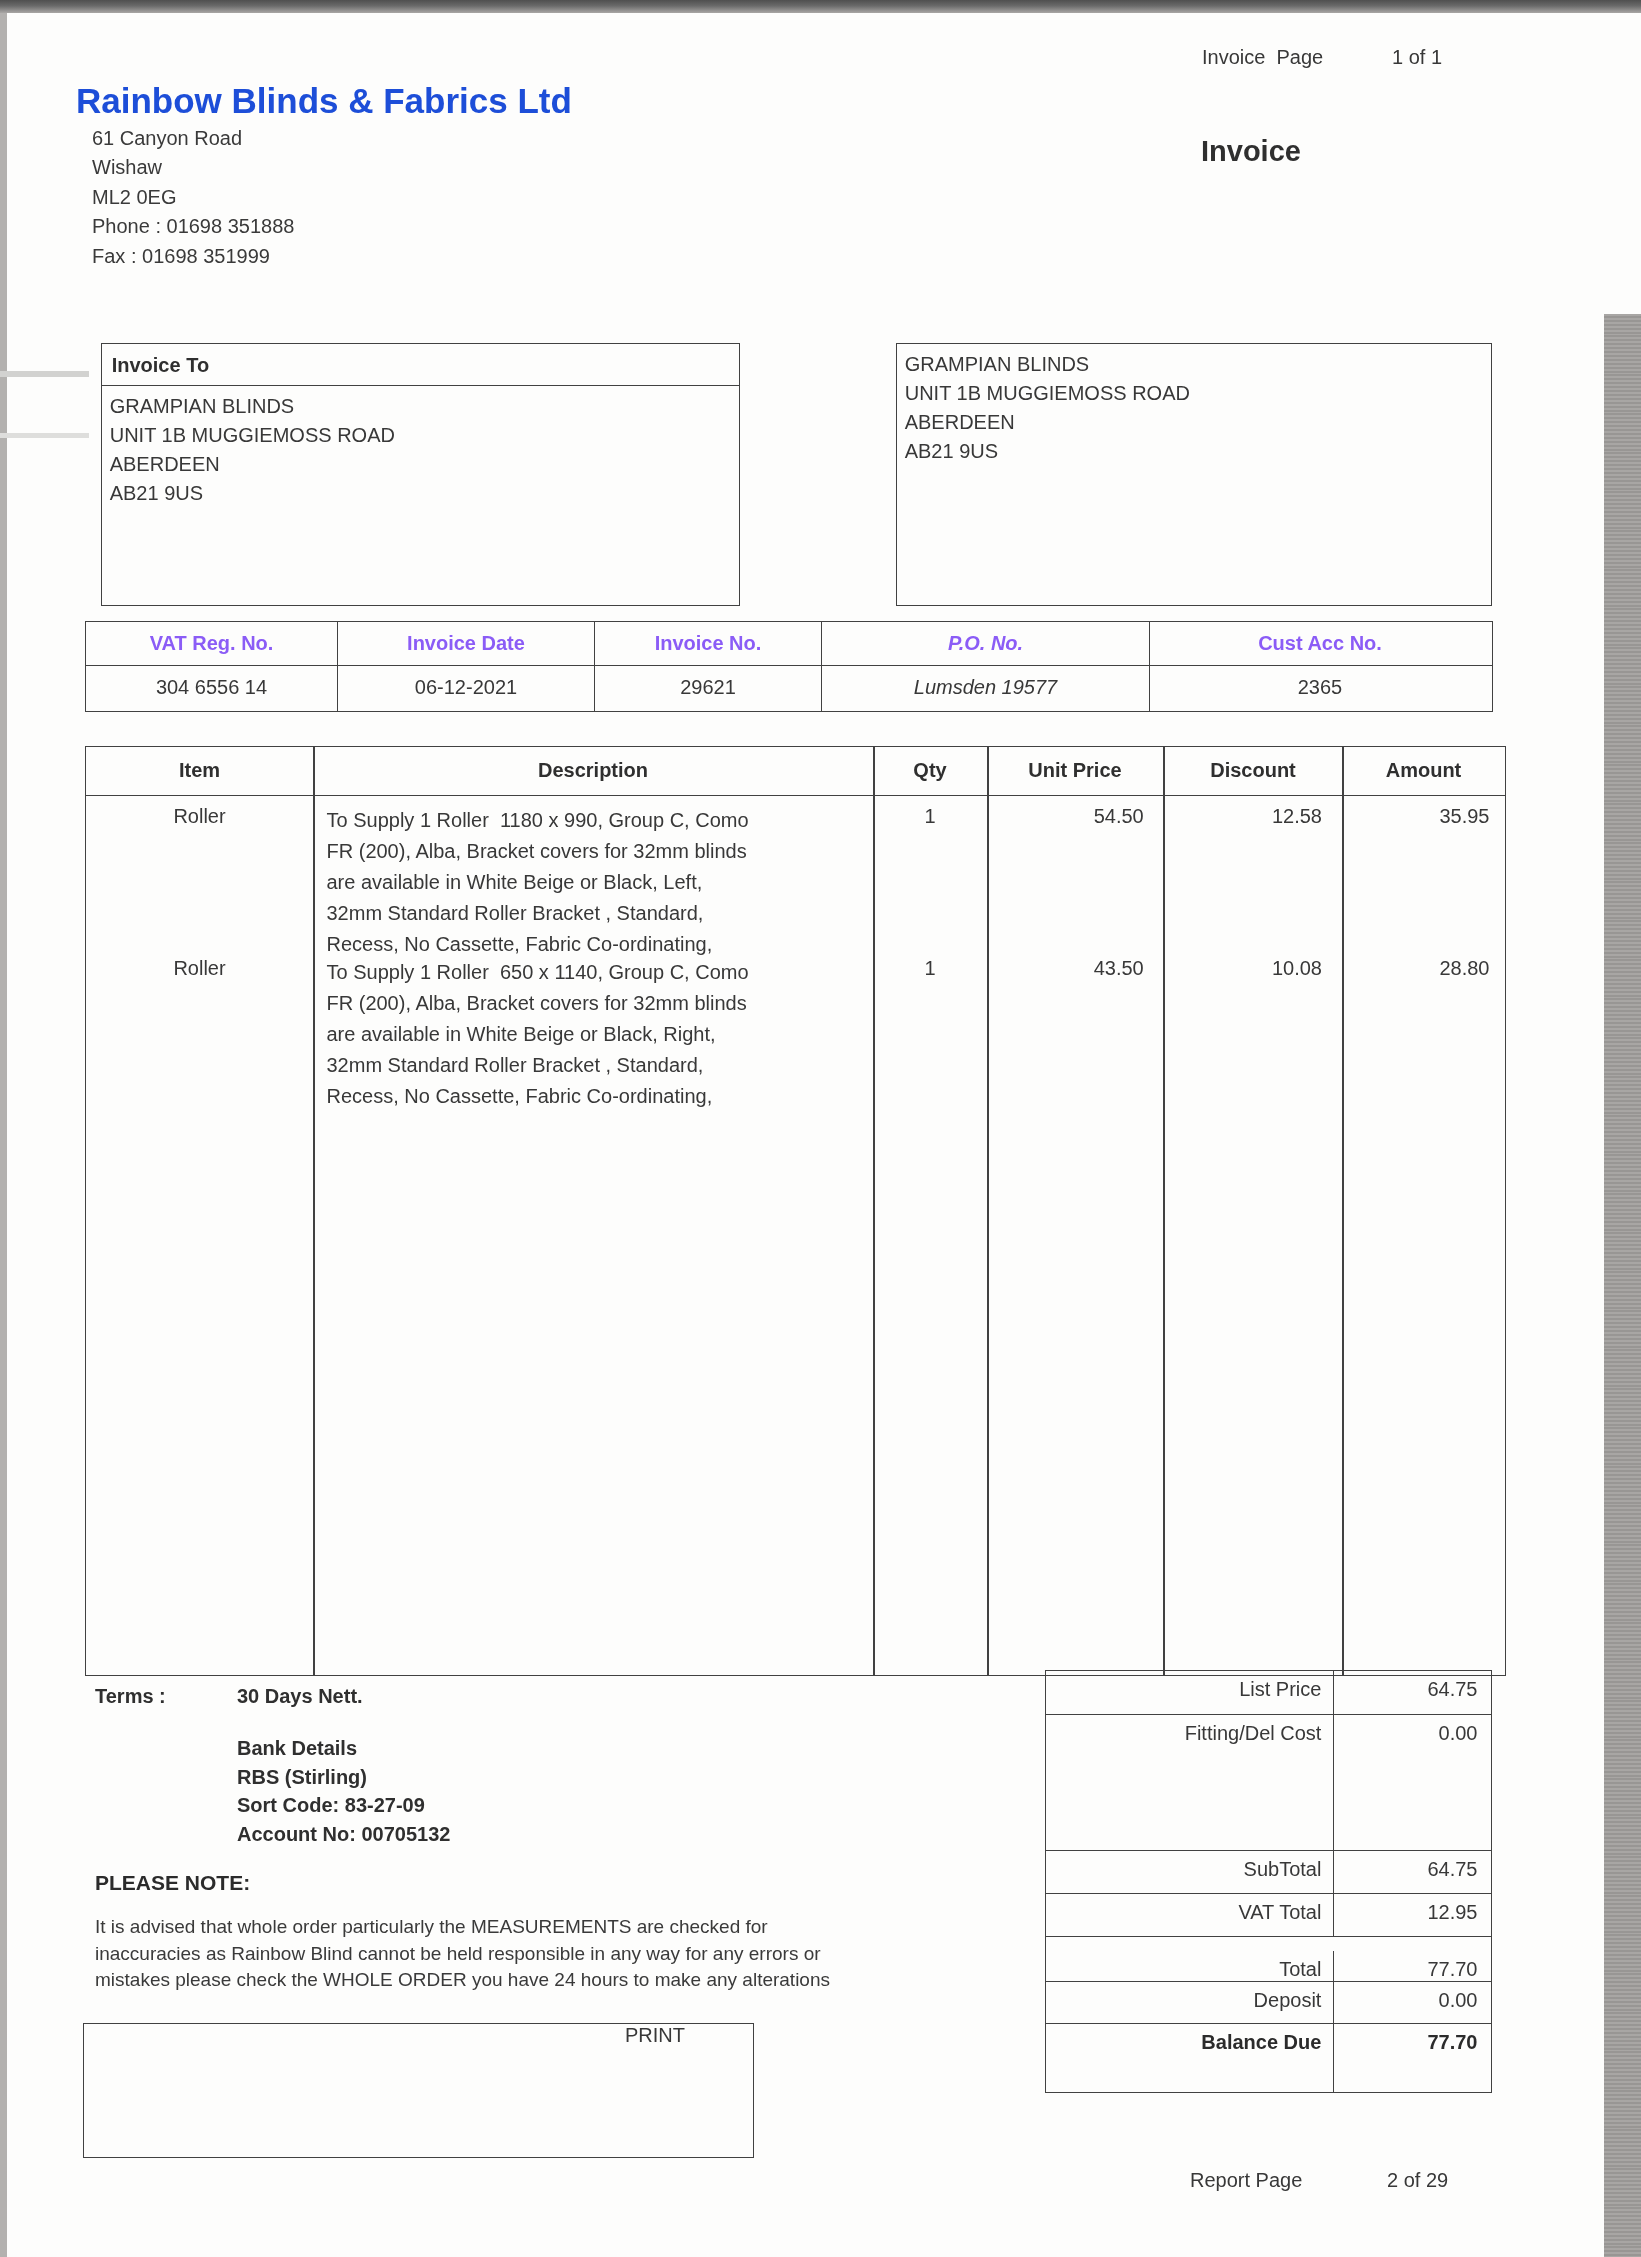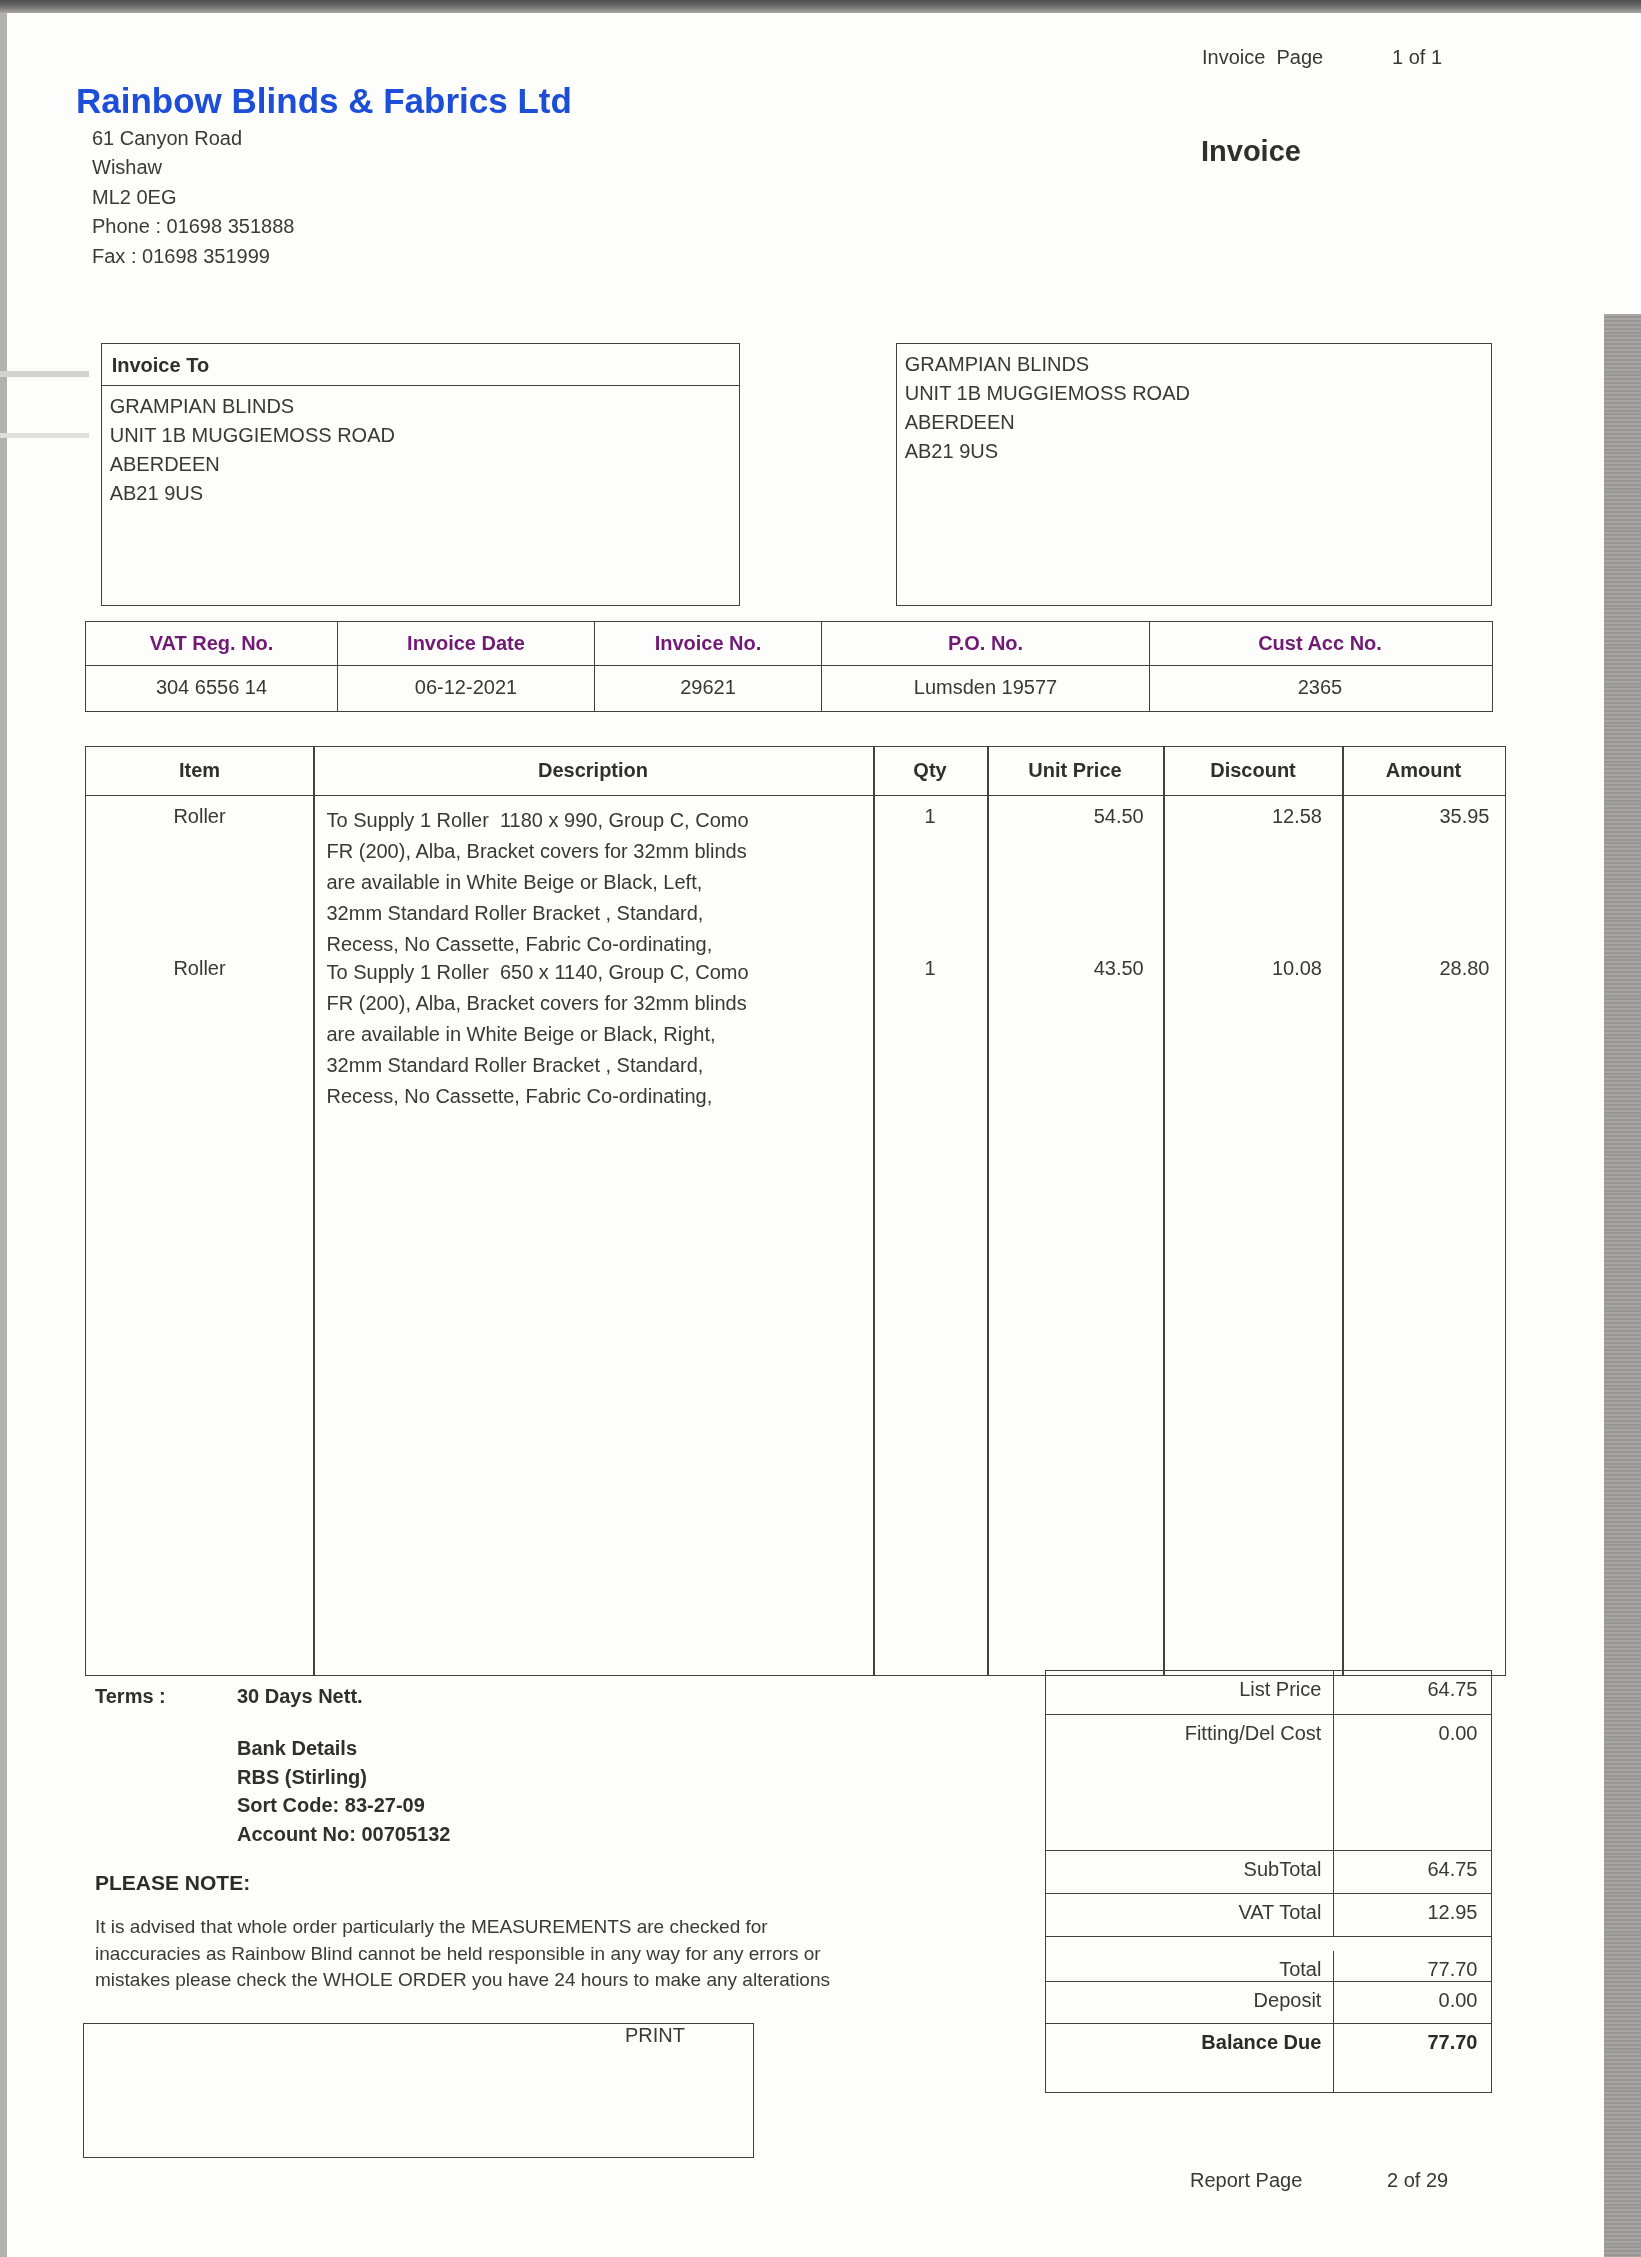--- a/index.html
+++ b/index.html
@@ -35,23 +35,23 @@
   .tobox .boxhdr{height:42px;border-bottom:1.9px solid #414141;font-size:20px;font-weight:bold;
     padding:9.7px 0 0 9.7px;box-sizing:border-box;color:#2f2f2f;}
   .tobox .boxlines{padding:5.8px 0 0 7.7px;font-size:20px;line-height:29px;}
 
   
   .meta{left:85px;top:621px;width:1408px;height:91px;border:1.9px solid #414141;box-sizing:border-box;}
   .meta .mrow{display:flex;}
   .meta .mhead{height:43px;border-bottom:1.9px solid #414141;}
   .meta .mval{height:45px;}
   .meta .mcell{box-sizing:border-box;text-align:center;font-size:20px;padding-top:9.7px;}
-  .meta .mhead .mcell{font-weight:bold;color:#701a75;}
+  .meta .mhead .mcell{font-weight:bold;color:#8b5cf6;}
   .meta .mcell + .mcell{border-left:1.9px solid #414141;}
-  .mc0{width:251px;} .mc1{width:257px;} .mc2{width:227px;} .mc3{width:328px;} .mc4{width:341px;}
+  .mc0{width:251px;} .mc1{width:257px;} .mc2{width:227px;} .mc3{width:328px;font-style:italic;} .mc4{width:341px;}
 
   
   .items{left:85px;top:746px;width:1421px;height:930px;border:1.9px solid #414141;box-sizing:border-box;}
   .items .ihead{display:flex;height:48px;border-bottom:1.9px solid #414141;}
   .items .ihcell{box-sizing:border-box;text-align:center;font-size:20px;font-weight:bold;
     padding-top:11.6px;color:#2f2f2f;}
   .ic0{width:227px;} .ic1{width:560px;} .ic2{width:114px;} .ic3{width:176px;} .ic4{width:180px;} .ic5{width:161px;}
   .vline{position:absolute;top:0;bottom:0;width:1.9px;background:#414141;}
   .irow{position:absolute;left:0;width:100%;display:flex;font-size:20px;}
   .irow .cell{box-sizing:border-box;}

